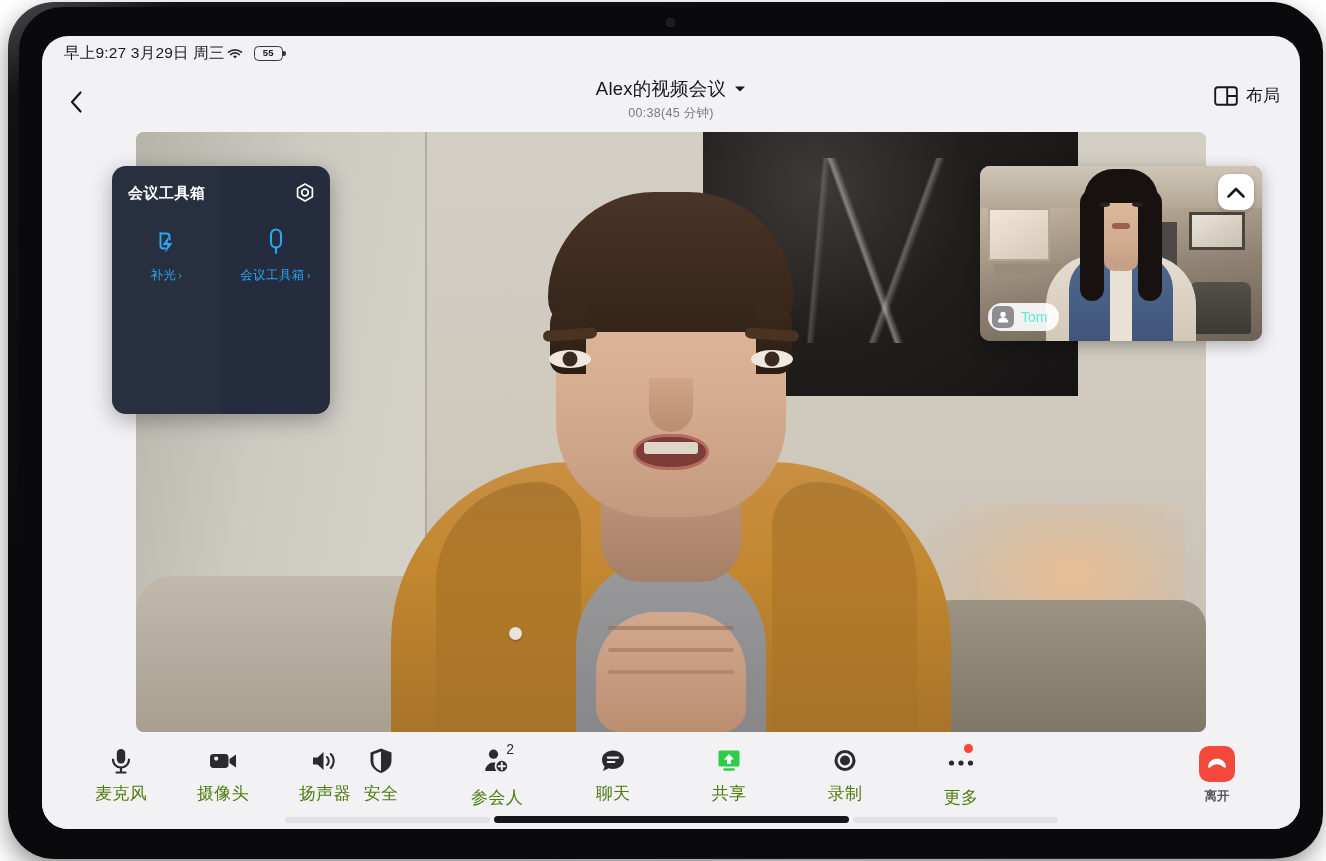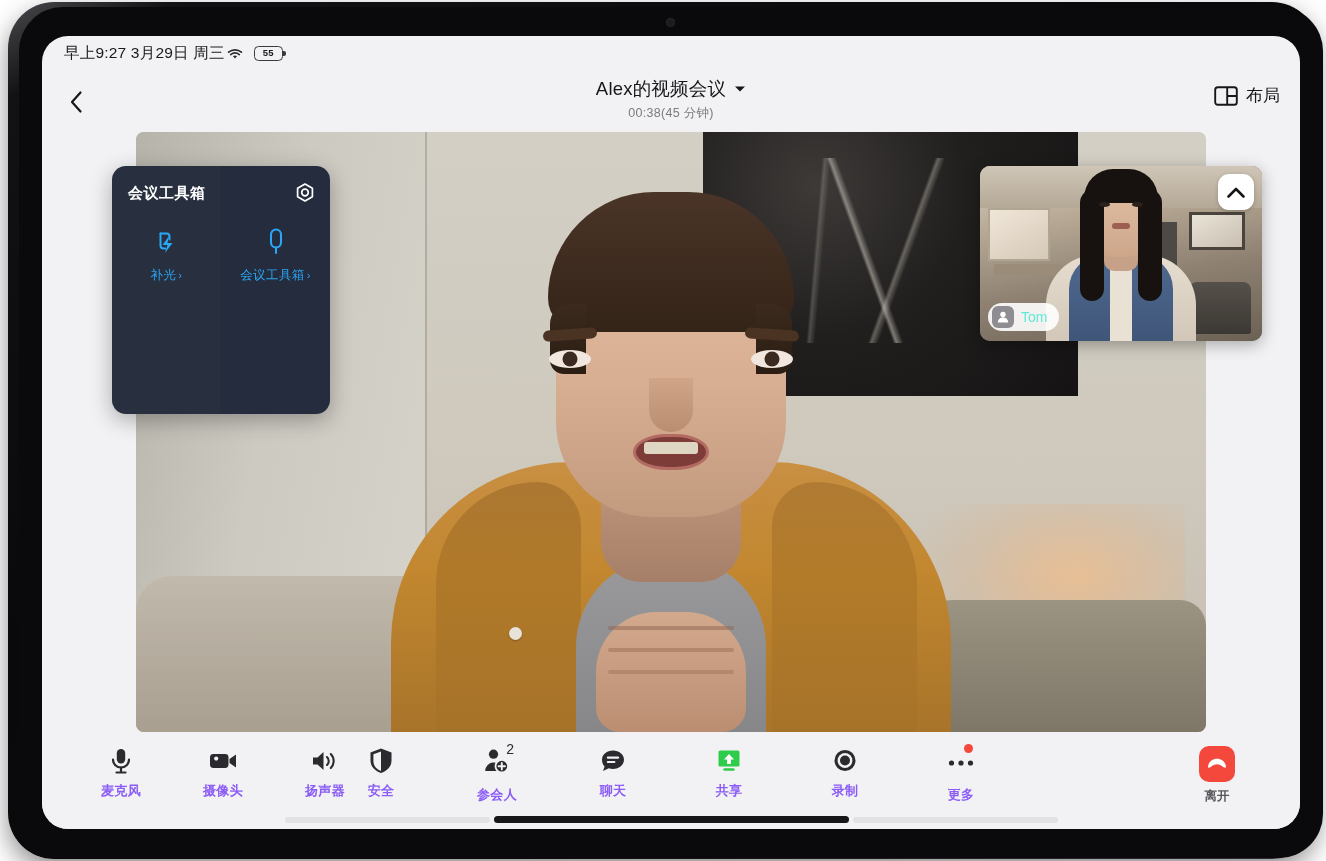--- a/index.html
+++ b/index.html
@@ -372,21 +372,21 @@
 
   
   #bottom-bar {
     position: absolute; left: 0; bottom: 0; width: 100%; height: 97px;
     background: #f2f2f4;
   }
   .bar-item {
     display: flex; flex-direction: column; align-items: center; gap: 6px;
     cursor: pointer; position: relative; min-width: 54px;
   }
-  .bar-label { font-size: 13px; color: #8b5cf6; letter-spacing: 0.3px; font-weight: bold; }
+  .bar-label { font-size: 17px; color: #4d7c0f; letter-spacing: 0.3px; }
   #bar-left { position: absolute; left: 52px; top: 14px; display: flex; gap: 48px; }
   #bar-center { position: absolute; left: 50%; transform: translateX(-50%); top: 14px; display: flex; gap: 62px; }
   #bar-right { position: absolute; right: 56px; top: 14px; font-weight: bold; }
   .badge-count {
     position: absolute; top: -4px; right: -2px;
     font-size: 14px; color: #2b2b2f; font-weight: 400; line-height: 1;
   }
   .red-dot {
     position: absolute; top: -2px; right: 4px;
     width: 9px; height: 9px; border-radius: 50%; background: #f5483d;

